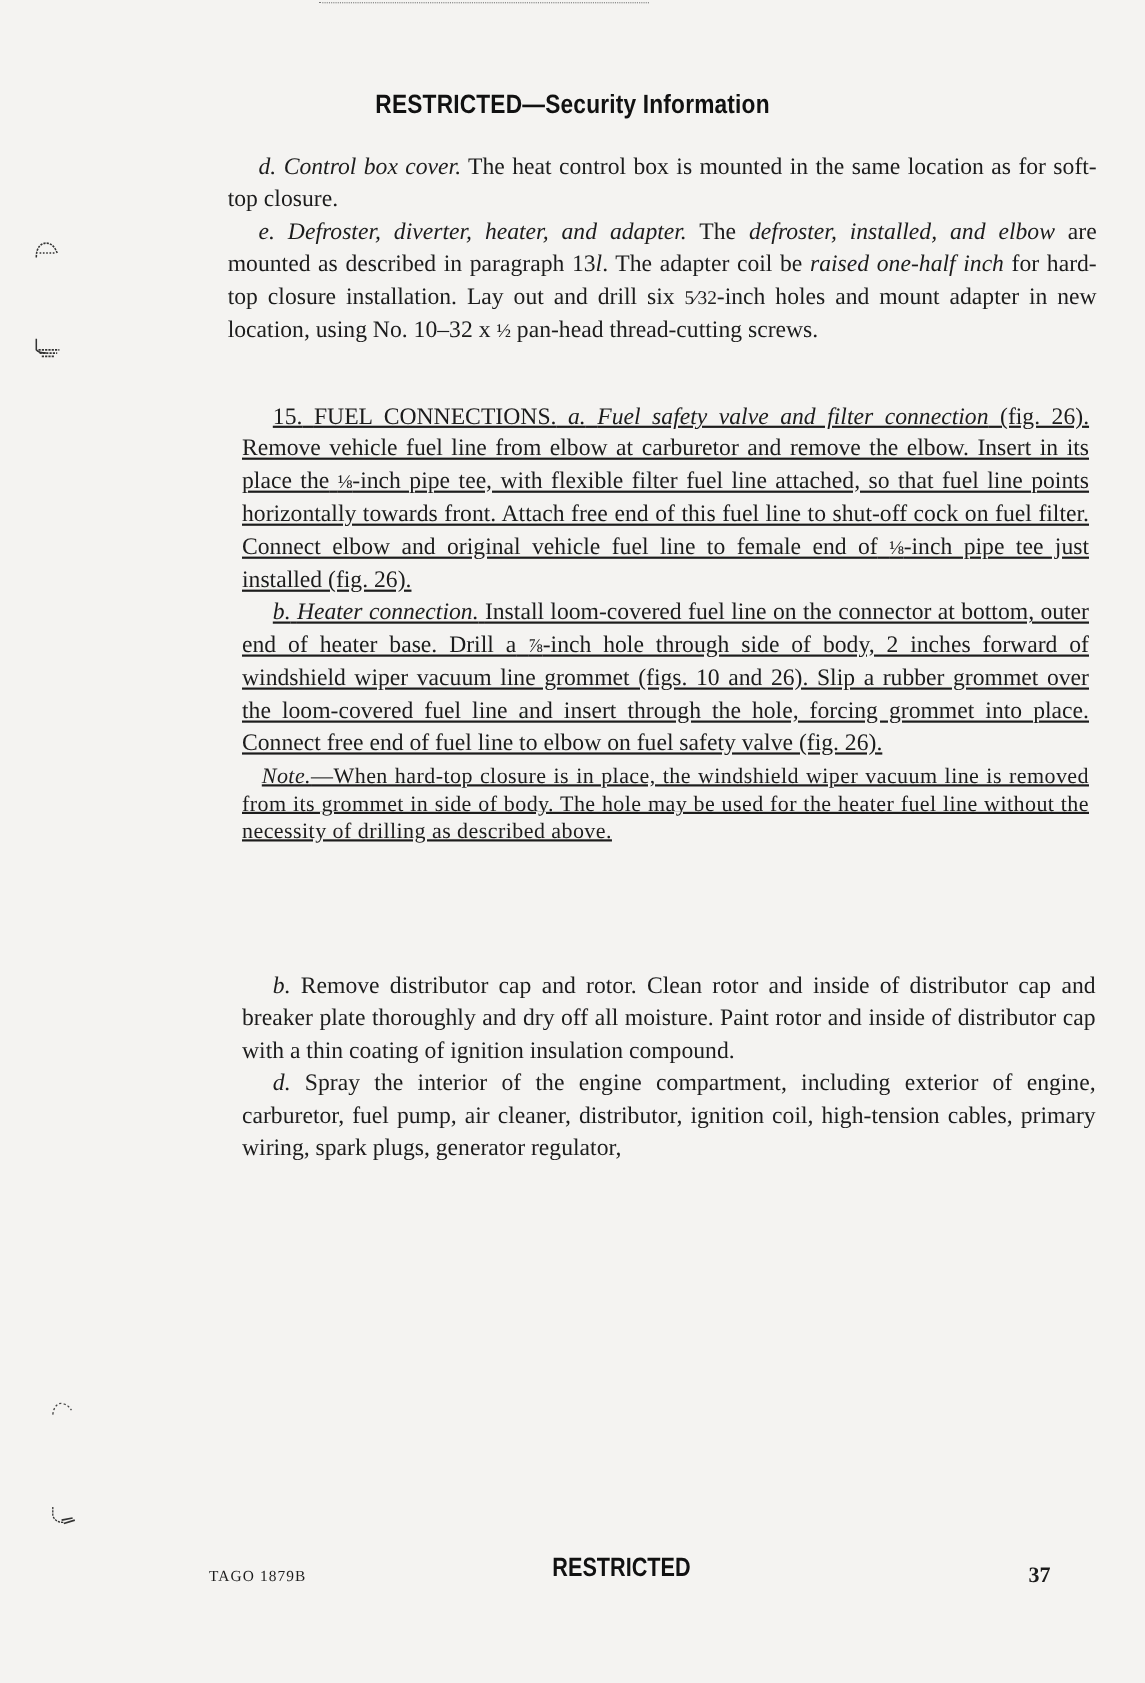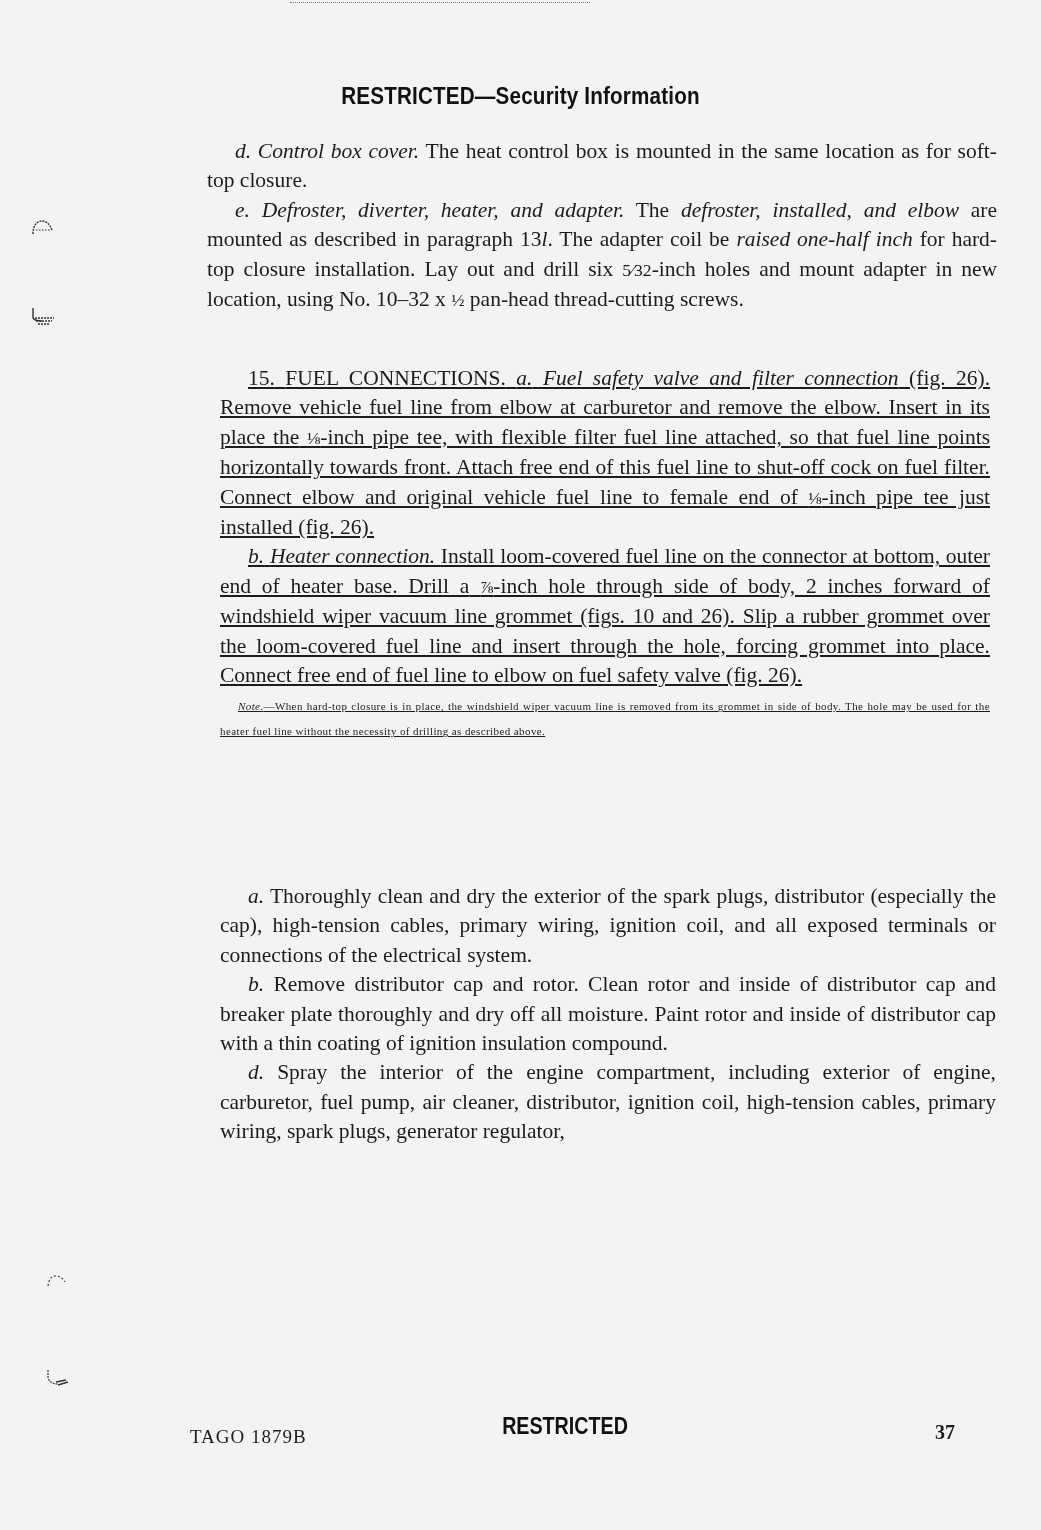--- a/index.html
+++ b/index.html
@@ -23,30 +23,30 @@
   .body-text {
     position: absolute; left: 173px; width: 790px;
     font-size: 21.5px; line-height: 29.4px; text-align: justify; margin-left: 34px;
   }
   .body-text p { margin: 0; }
   .indent { text-indent: 28px; }
   .block2 { left: 186px; width: 770px; text-decoration: underline; }
   .block3 { left: 186px; width: 776px; }
   .note {
     font-family: "Liberation Serif", serif;
-    font-size: 11px; line-height: 25px; letter-spacing: 0.4px;
+    font-size: 20px; line-height: 25px; letter-spacing: 0.4px;
     text-indent: 18px; margin-top: 4px !important;
   }
   i { font-style: italic; }
   .frac { font-size: 0.82em; }
   .footer {
     position: absolute; top: 1412px; left: 0; width: 1041px; height: 40px;
   }
   .footer .tago {
-    position: absolute; left: 190px; top: 14px; font-size: 19px; letter-spacing: 1px;
+    position: absolute; left: 190px; top: 14px; font-size: 14px; letter-spacing: 1px;
   }
   .footer .restricted {
     position: absolute; left: 0; width: 1130px; top: 0; text-align: center;
     font-family: "Liberation Sans", "DejaVu Sans", sans-serif;
     font-weight: bold; font-size: 24px; transform: scaleX(0.82); color: #111;
   }
   .footer .pagenum {
     position: absolute; left: 935px; top: 9px; font-size: 20px; font-weight: bold;
   }
   .margin-mark {
@@ -114,24 +114,20 @@
       <span>Install loom-covered fuel line on the connector at bottom, outer end of heater base. Drill a</span>
       <span class="frac">⅞</span><span>-inch hole through side of body, 2 inches forward of windshield wiper vacuum line grommet (figs. 10 and 26). Slip a rubber grommet over the loom-covered fuel line and insert through the hole, forcing grommet into place. Connect free end of fuel line to elbow on fuel safety valve (fig. 26).</span>
     </p>
     <p class="note">
       <i>Note.</i><span>—When hard-top closure is in place, the windshield wiper vacuum line is removed from its grommet in side of body. The hole may be used for the heater fuel line without the necessity of drilling as described above.</span>
     </p>
   </div>
 
   <div class="body-text block3" style="top:882px;">
     <p class="indent">
-      <i>a.</i>
-      <span>Thoroughly clean and dry the exterior of the spark plugs, distributor (especially the cap), high-tension cables, primary wiring, ignition coil, and all exposed terminals or connections of the electrical system.</span>
-    </p>
-    <p class="indent">
       <i>b.</i>
       <span>Remove distributor cap and rotor. Clean rotor and inside of distributor cap and breaker plate thoroughly and dry off all moisture. Paint rotor and inside of distributor cap with a thin coating of ignition insulation compound.</span>
     </p>
     <p class="indent">
       <i>d.</i>
       <span>Spray the interior of the engine compartment, including exterior of engine, carburetor, fuel pump, air cleaner, distributor, ignition coil, high-tension cables, primary wiring, spark plugs, generator regulator,</span>
     </p>
   </div>
 
   <div class="footer">

